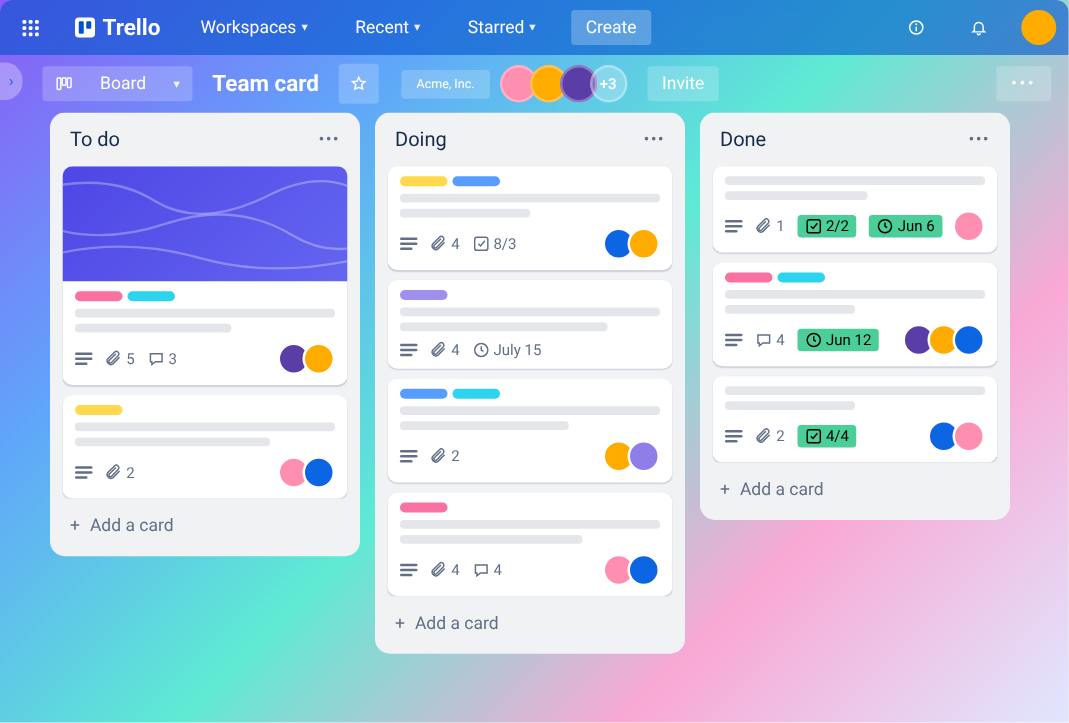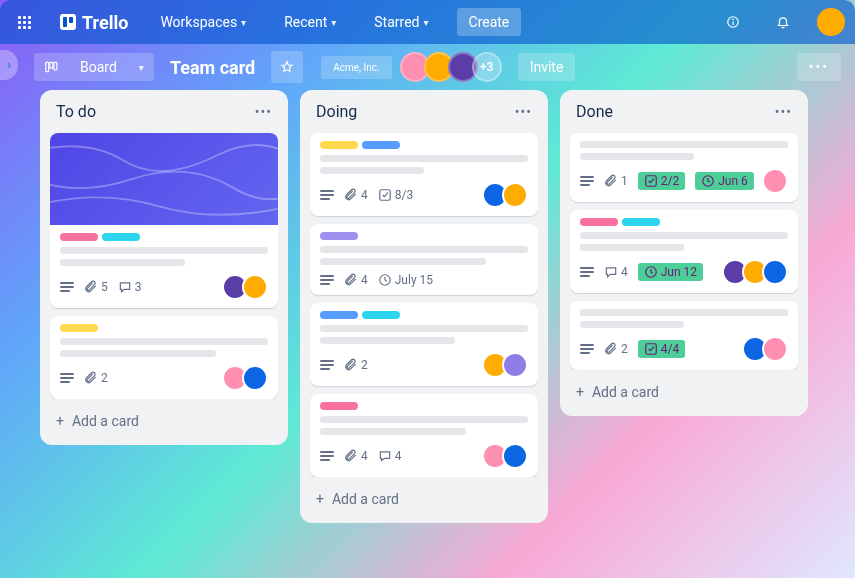--- a/index.html
+++ b/index.html
@@ -42,21 +42,21 @@
 .card { background: #fff; border-radius: 8px; padding: 8px 10px 8px; box-shadow: 0 1px 1px rgba(9,30,66,0.15); cursor: pointer; position: relative; }
 .card-cover { height: 92px; margin: -8px -10px 8px; border-radius: 8px 8px 0 0; background: linear-gradient(135deg, #4f46e5, #6366f1); position: relative; overflow: hidden; }
 .card-cover svg { position: absolute; inset: 0; }
 .labels { display: flex; gap: 4px; margin-bottom: 6px; }
 .label { width: 38px; height: 8px; border-radius: 4px; }
 .ph-lines { display: flex; flex-direction: column; gap: 5px; margin-bottom: 8px; }
 .ph-line { height: 7px; background: #e4e6ea; border-radius: 3px; }
 .card-footer { display: flex; align-items: center; justify-content: space-between; gap: 8px; }
 .badges { display: flex; align-items: center; gap: 10px; color: #626f86; font-size: 12px; flex-wrap: wrap; }
 .badge { display: flex; align-items: center; gap: 3px; }
-.badge-green { background: #4bce97; color: #701a75; padding: 2px 6px; border-radius: 3px; }
+.badge-green { background: #4bce97; color: #000000; padding: 2px 6px; border-radius: 3px; }
 .members { display: flex; }
 .members .avatar { width: 26px; height: 26px; margin-left: -6px; border: 2px solid #fff; font-size: 12px; }
 .add-card { display: flex; align-items: center; gap: 8px; padding: 6px; color: #626f86; font-size: 14px; cursor: pointer; border-radius: 8px; }
 svg.ico { width: 14px; height: 14px; stroke: currentColor; fill: none; stroke-width: 2; }
 .desc-ico { width: 14px; height: 10px; display: inline-flex; flex-direction: column; justify-content: space-between; }
 .desc-ico span { height: 2px; background: currentColor; border-radius: 1px; }
 .desc-ico span:nth-child(3) { width: 70%; }
 </style>
 </head>
 <body>

